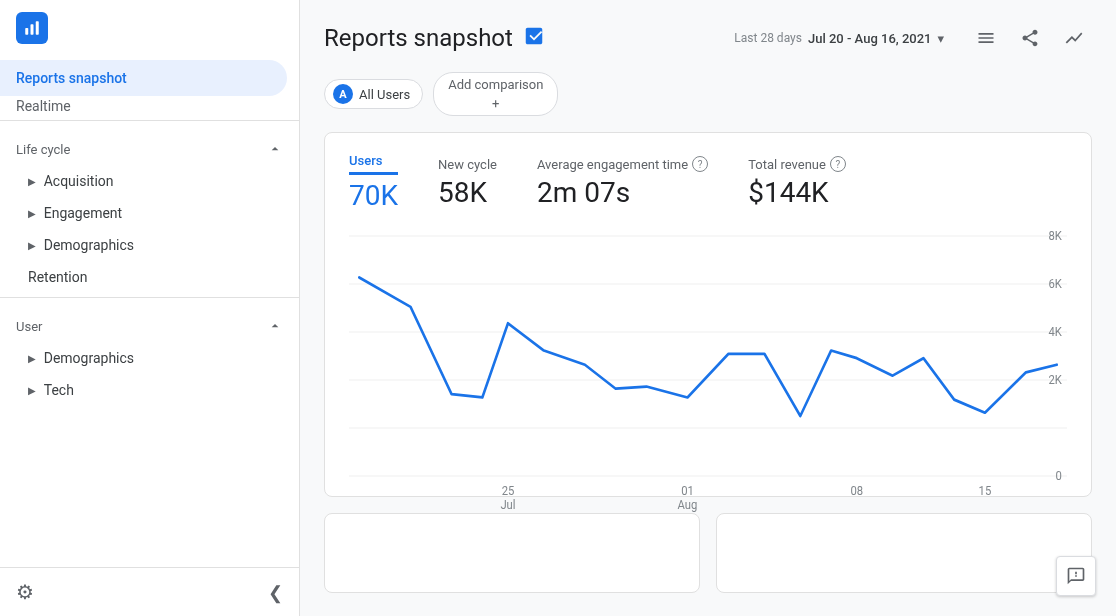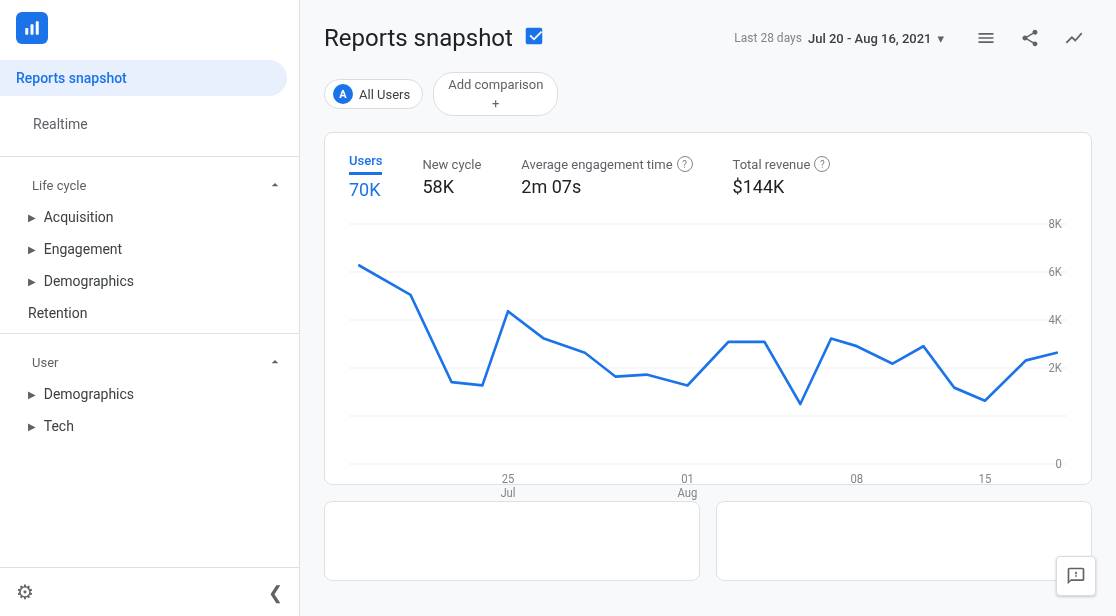--- a/index.html
+++ b/index.html
@@ -34,30 +34,29 @@
     .nav-item-active {
       background: #e8f0fe;
       border-radius: 0 24px 24px 0;
       margin-right: 12px;
       padding: 10px 16px;
       color: #1a73e8;
       font-weight: 500;
       cursor: pointer;
     }
     .nav-item {
-      padding: 20px 16px;
+      padding: 2px 16px;
       color: #5f6368;
       cursor: pointer;
       border-radius: 0 24px 24px 0;
       margin-right: 12px;
-      margin-left: 17px;
     }
 
     .section-header {
-      padding: 16px 16px 8px 32px;
+      padding: 16px 16px 8px 16px;
       font-size: 13px;
       color: #5f6368;
       display: flex;
       justify-content: space-between;
       align-items: center;
     }
     .section-header svg { fill: #5f6368; }
 
     .sub-item {
       padding: 8px 16px 8px 28px;
@@ -196,21 +195,21 @@
     .metric-label {
       font-size: 13px;
       color: #5f6368;
       display: flex;
       align-items: center;
       gap: 4px;
       margin-bottom: 4px;
     }
     .metric-label.active { color: #1a73e8; font-weight: 500; border-bottom: 3px solid #1a73e8; padding-bottom: 4px; }
     .metric-value {
-      font-size: 18px;
+      font-size: 28px;
       font-weight: 400;
       color: #202124;
     }
     .metric-value.active { color: #1a73e8; }
     .info-icon {
       width: 16px; height: 16px;
       border: 1px solid #80868b;
       border-radius: 50%;
       display: inline-flex;
       align-items: center;

